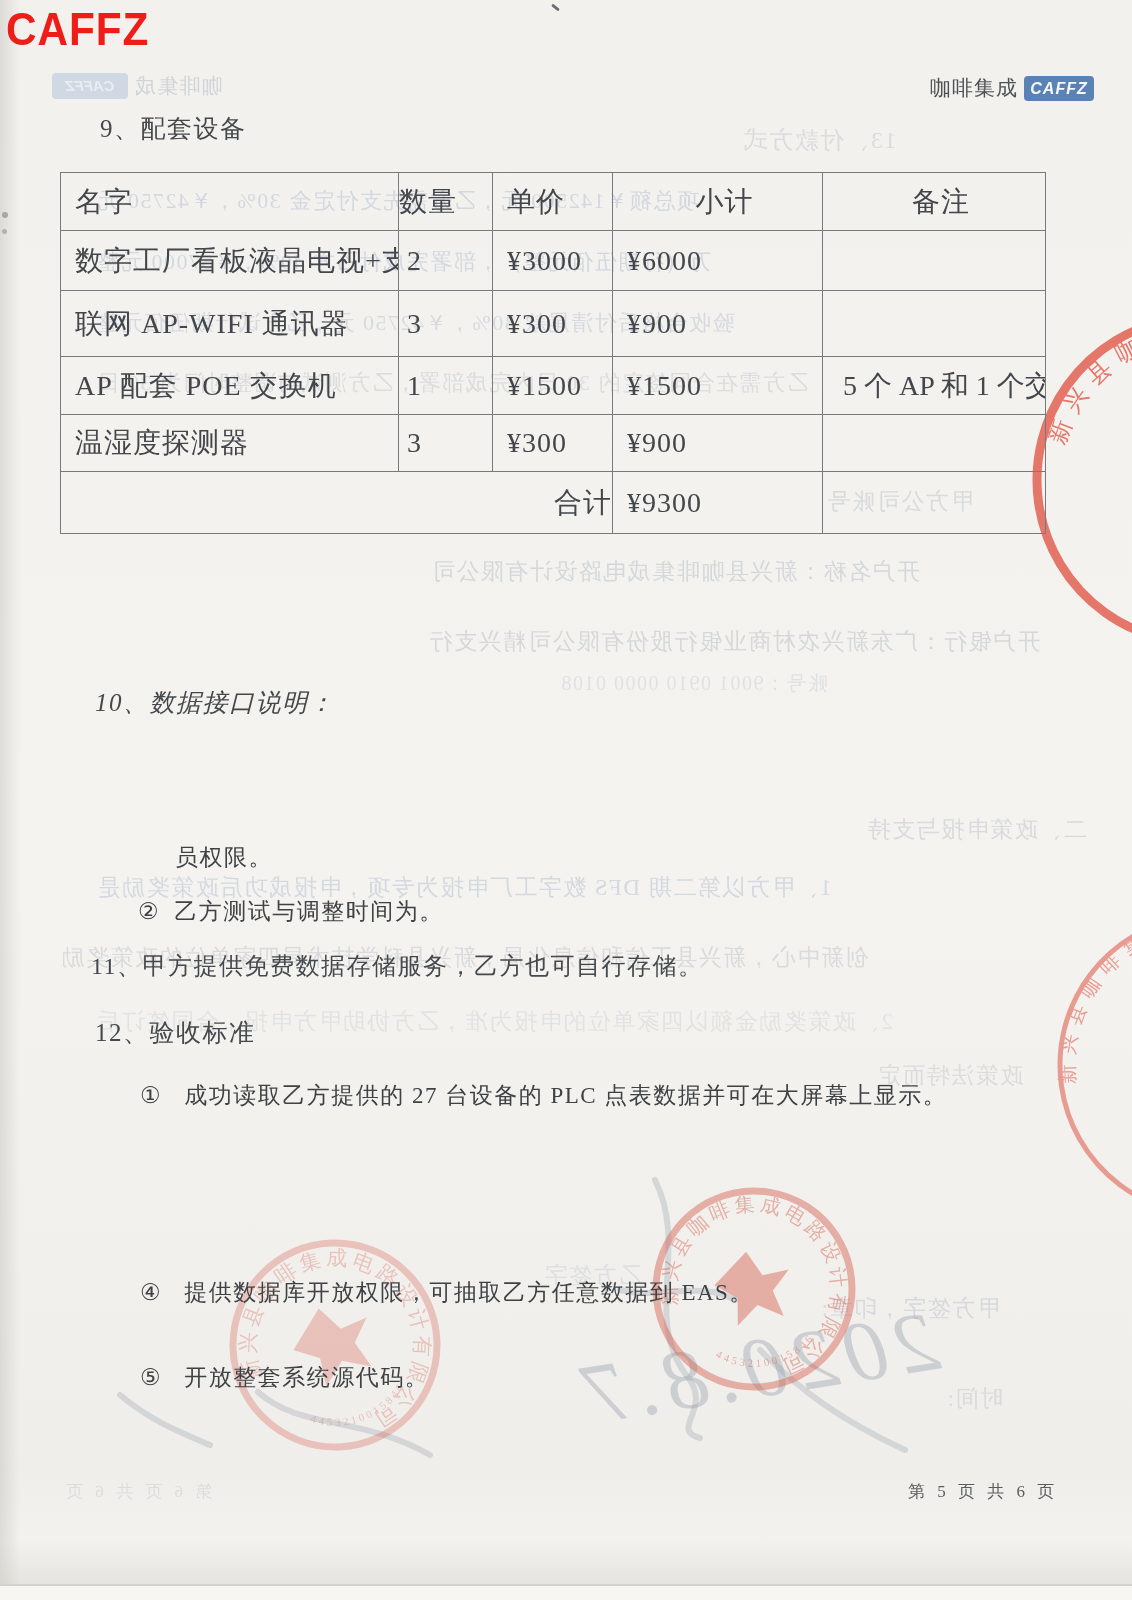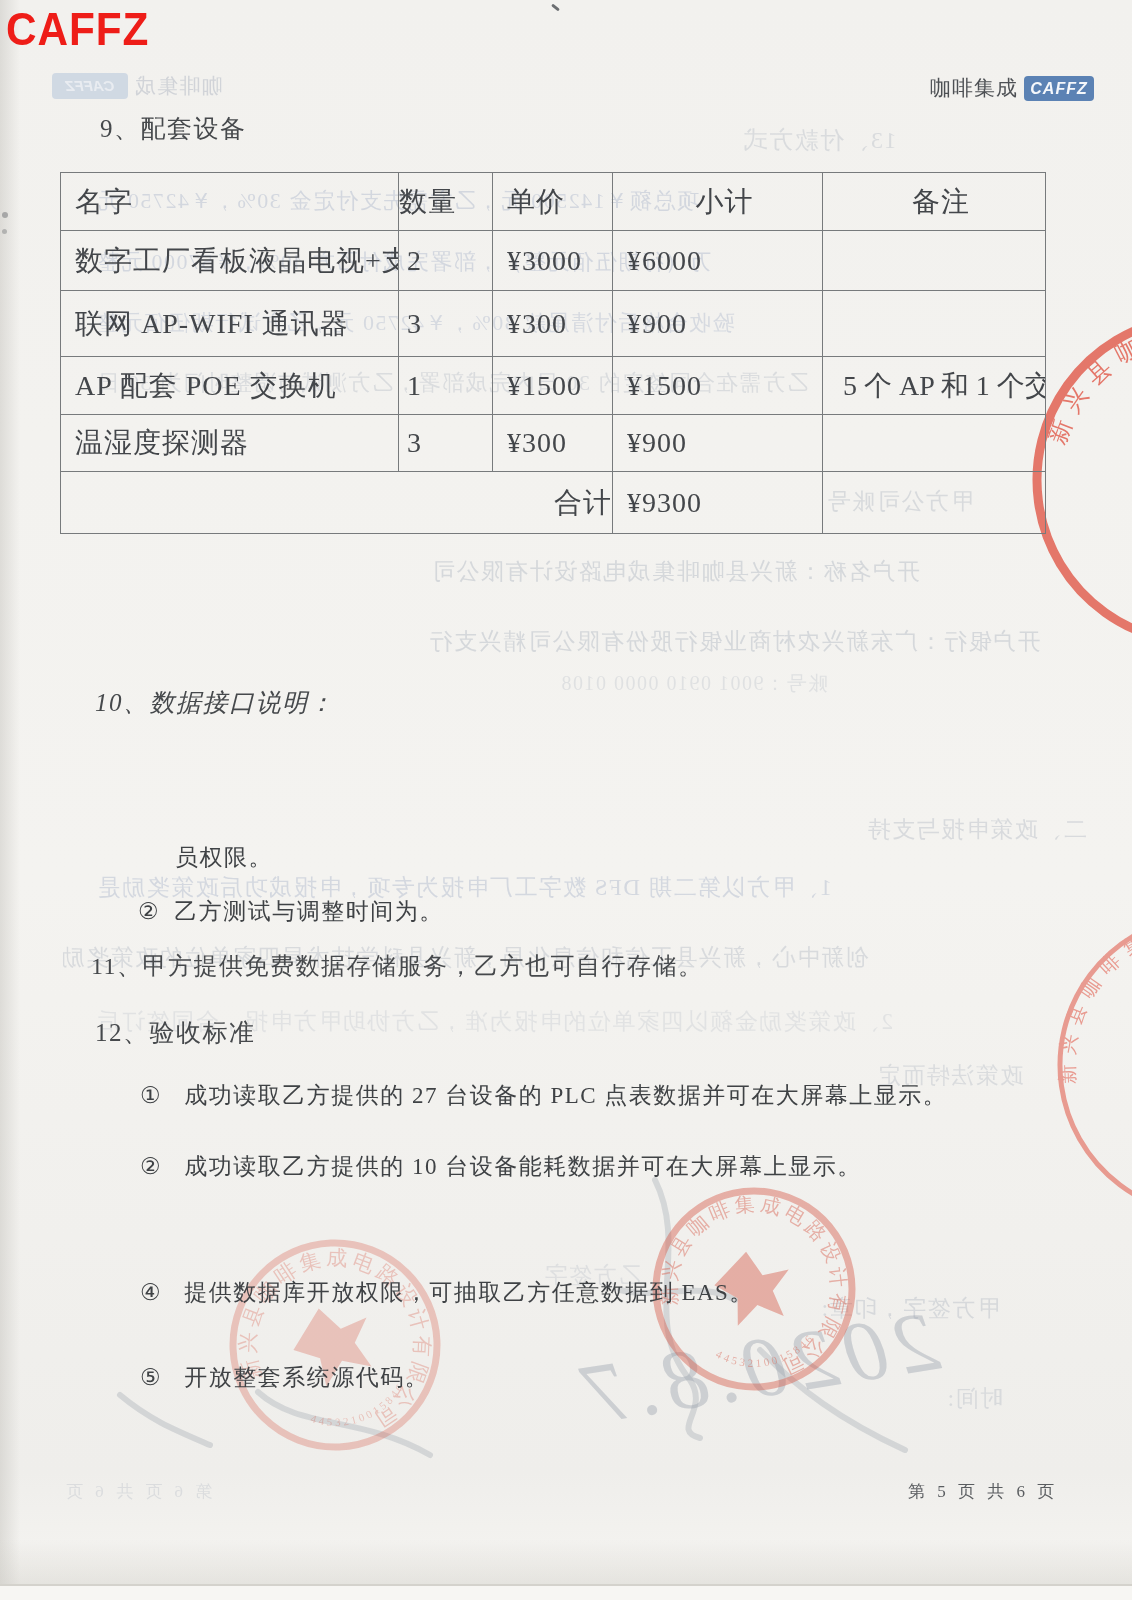--- a/index.html
+++ b/index.html
@@ -192,23 +192,20 @@
   <div class="t body-line" style="left:138px;top:896px;">
     <span class="num">②</span><span>乙方测试与调整时间为。</span>
   </div>
 
   <div class="t heading" style="left:91px;top:950px;font-size:24px;">11、甲方提供免费数据存储服务，乙方也可自行存储。</div>
   <div class="t heading" style="left:95px;top:1016px;">12、验收标准</div>
 
   <div class="t body-line" style="left:140px;top:1080px;">
     <span class="num" style="margin-right:22px;">①</span><span>成功读取乙方提供的 27 台设备的 PLC 点表数据并可在大屏幕上显示。</span>
   </div>
-  <div class="t body-line" style="left:140px;top:1151px;">
-    <span class="num" style="margin-right:22px;">②</span><span>成功读取乙方提供的 10 台设备能耗数据并可在大屏幕上显示。</span>
-  </div>
   <div class="t body-line" style="left:140px;top:1277px;">
     <span class="num" style="margin-right:22px;">④</span><span>提供数据库开放权限，可抽取乙方任意数据到 EAS。</span>
   </div>
   <div class="t body-line" style="left:140px;top:1362px;">
     <span class="num" style="margin-right:22px;">⑤</span><span>开放整套系统源代码。</span>
   </div>
 
   <div class="footer">第 5 页 共 6 页</div>
 </div>
 

